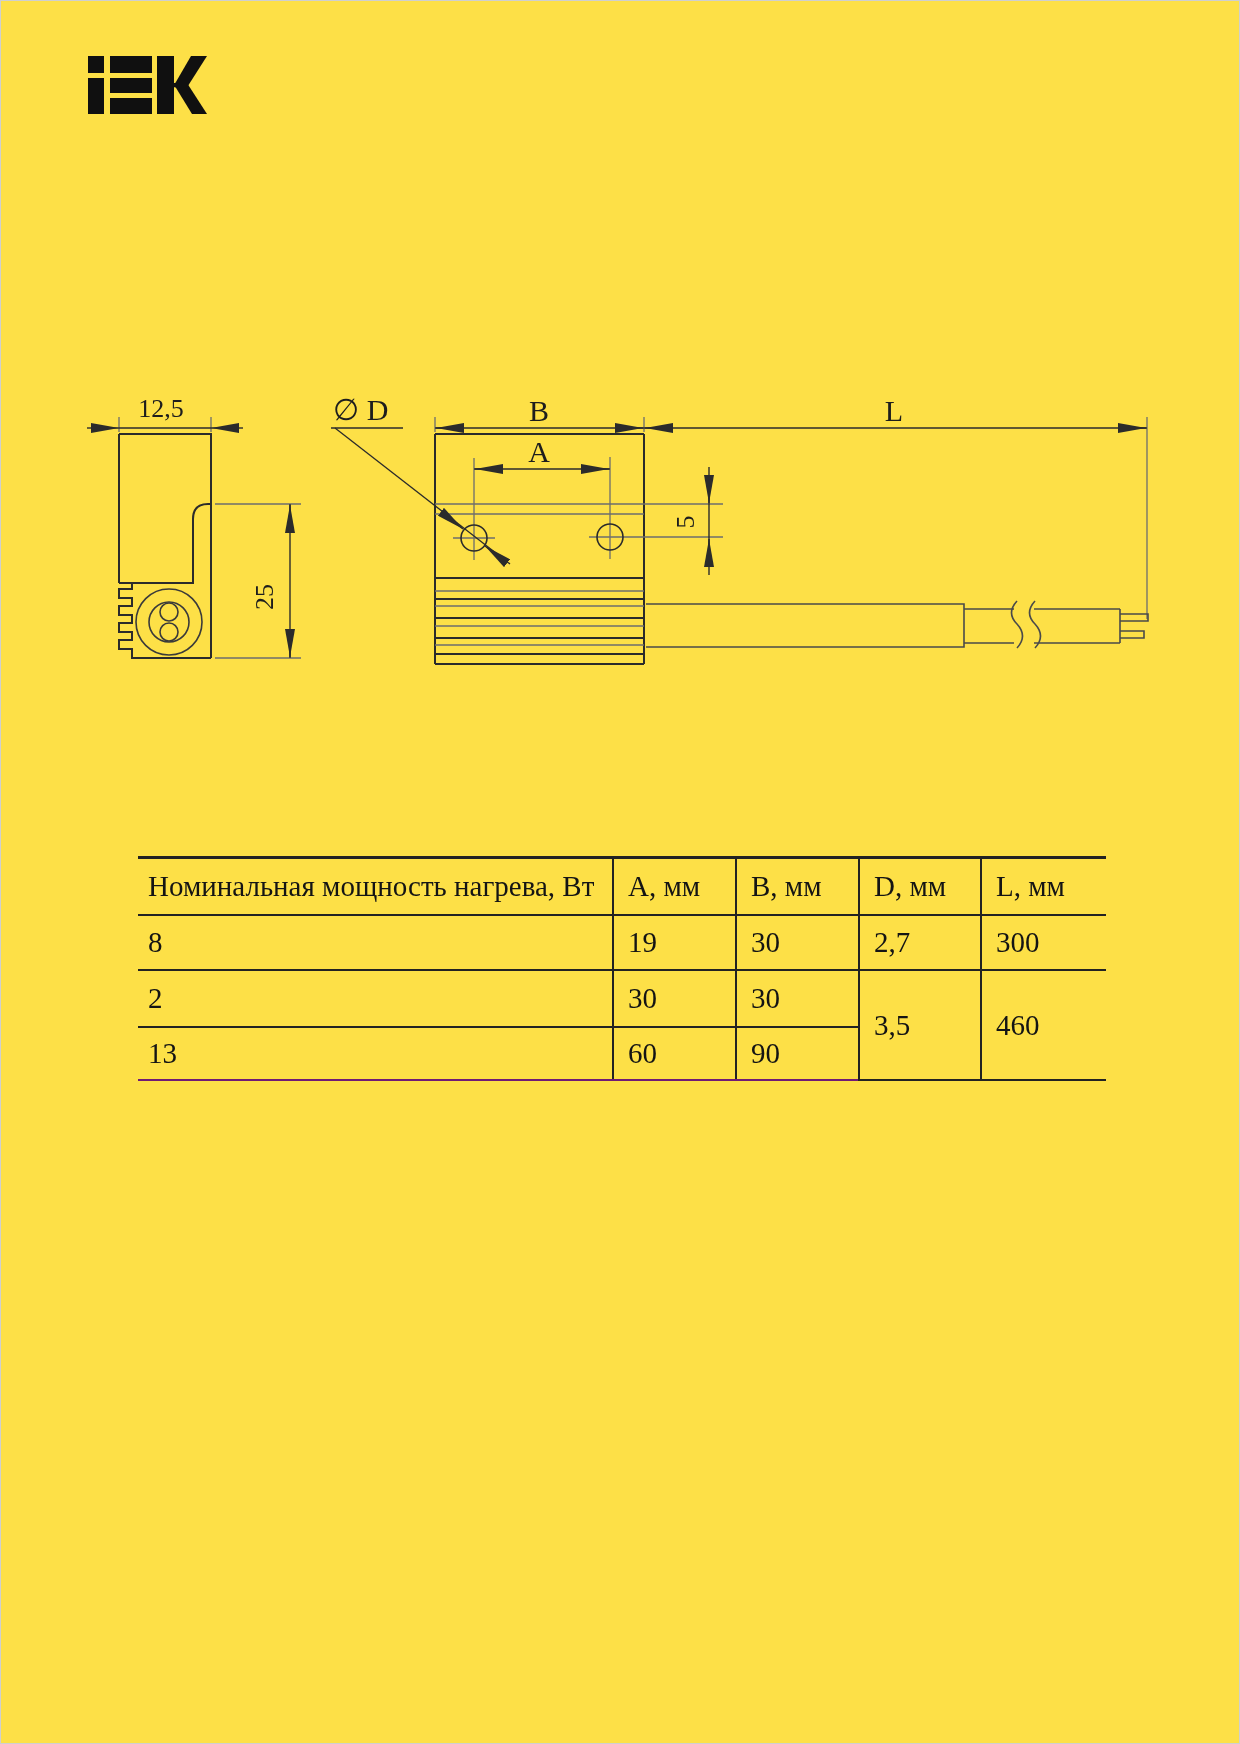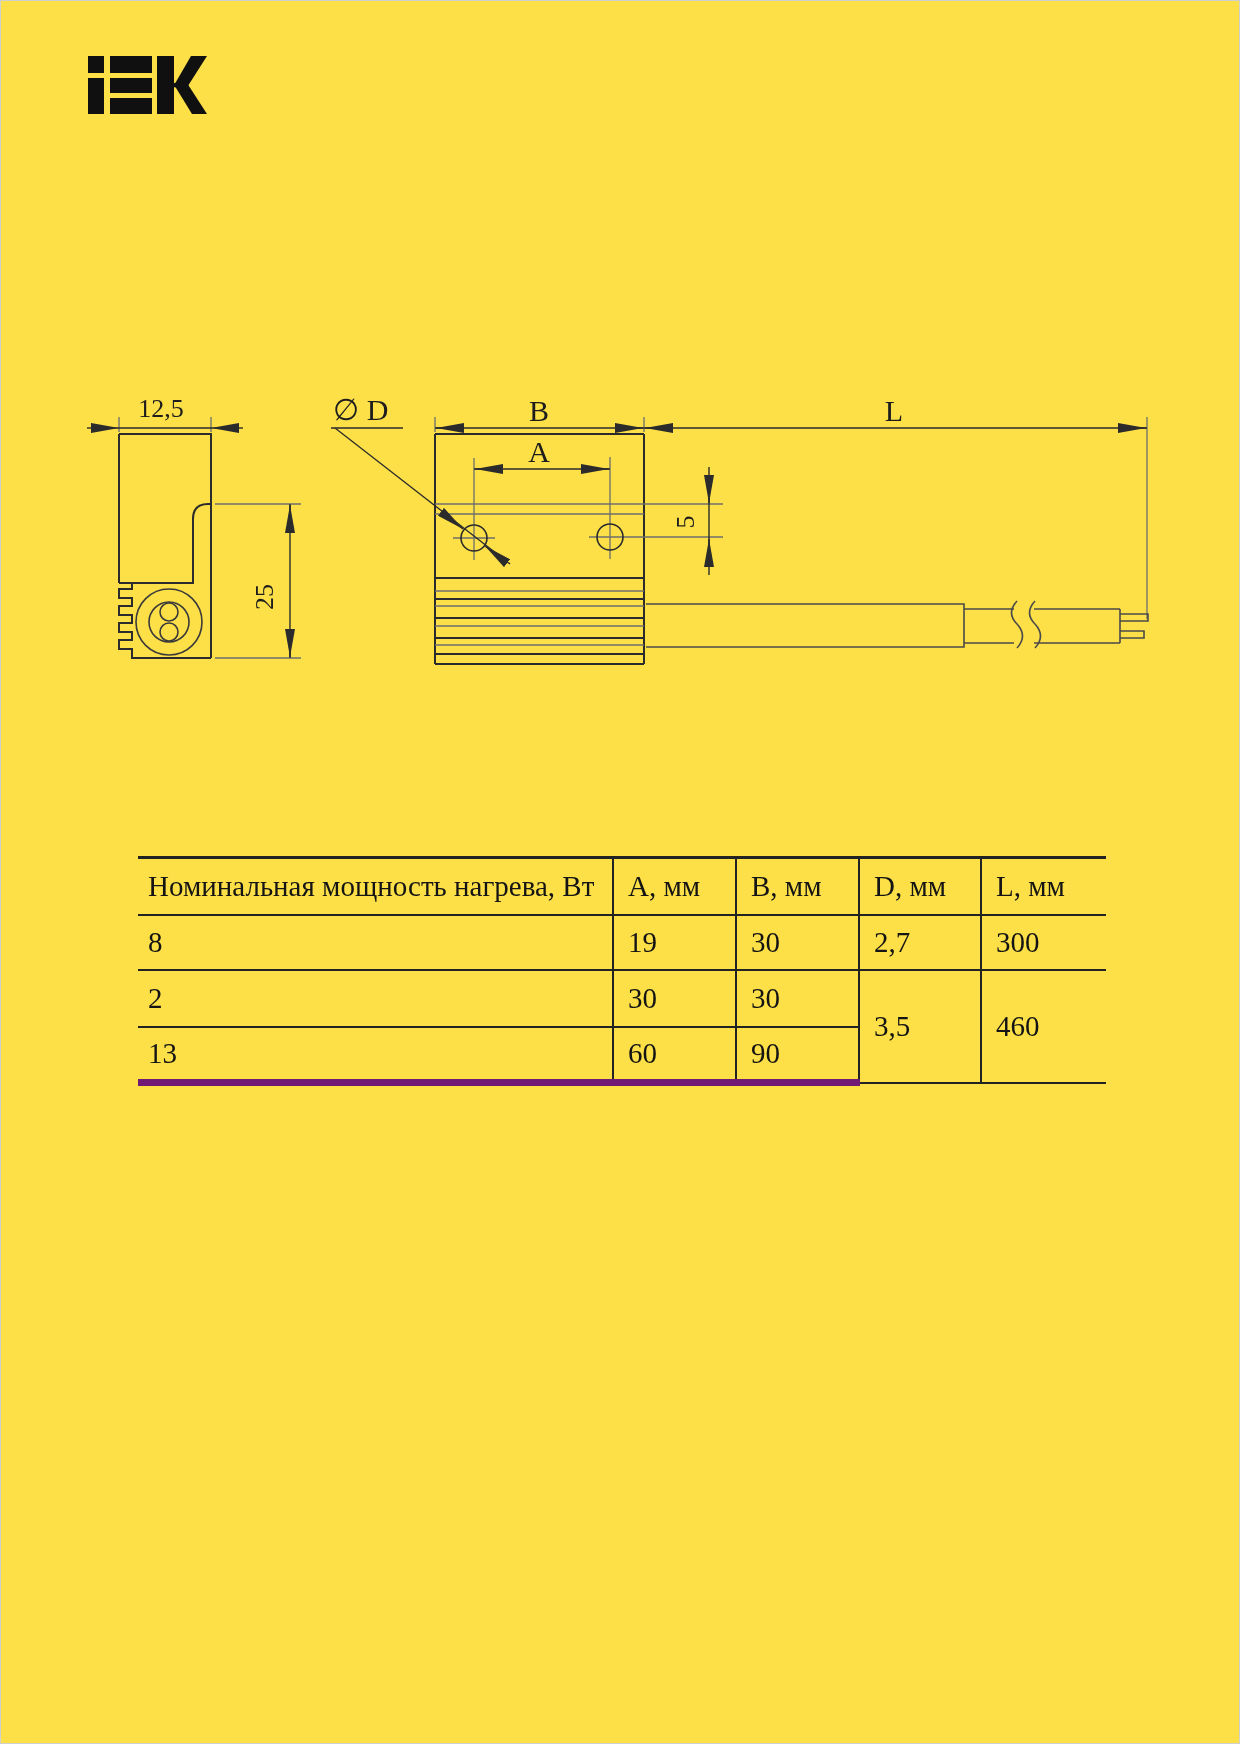--- a/index.html
+++ b/index.html
@@ -28,21 +28,21 @@
   }
   table.dims td{
     padding:0 0 0 14px;vertical-align:middle;
     white-space:nowrap;overflow:hidden;
   }
   table.dims td.first{padding-left:10px;}
   table.dims tr.hdr td{border-top:3px solid #222;border-bottom:2px solid #222;height:55px;}
   table.dims tr.r1 td{border-bottom:2px solid #222;height:53px;}
   table.dims tr.r2 td{height:55px;}
   table.dims tr.r2 td.rb{border-bottom:2px solid #222;}
-  table.dims tr.r3 td{border-bottom:7px solid #701a75;height:51px;}
+  table.dims tr.r3 td{border-bottom:2px solid #701a75;height:51px;}
   table.dims td.vsep{border-left:2px solid #222;}
   table.dims td.merged{border-bottom:2px solid #222;}
 </style>
 </head>
 <body>
 
 <div class="page">
 
   <svg class="logo" viewBox="0 0 120 58" aria-hidden="true">
     <g fill="#101010">

